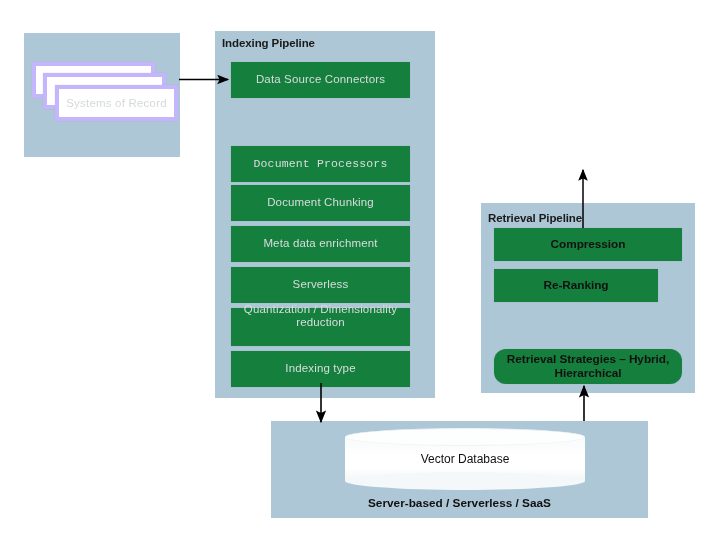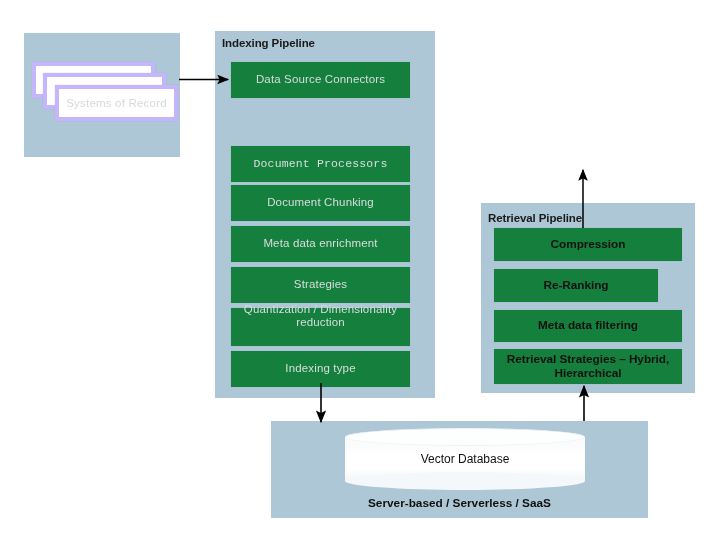--- a/index.html
+++ b/index.html
@@ -164,42 +164,39 @@
   <div class="stage dim" style="left:231px; top:146px; width:179px; height:36px;font-family:Liberation Mono, monospace;">
     <span>Document Processors</span>
   </div>
   <div class="stage dim" style="left:231px; top:185px; width:179px; height:36px;">
     <span>Document Chunking</span>
   </div>
   <div class="stage dim" style="left:231px; top:226px; width:179px; height:36px;">
     <span>Meta data enrichment</span>
   </div>
   <div class="stage dim" style="left:231px; top:267px; width:179px; height:36px;">
-    <span>Strategies</span>
+    <span>Serverless</span>
   </div>
   <div class="stage dim" style="left:231px; top:308px; width:179px; height:38px; padding:16px 6px;align-items:flex-end;">
     <span>Quantization / Dimensionality reduction</span>
   </div>
   <div class="stage dim" style="left:231px; top:351px; width:179px; height:36px;">
     <span>Indexing type</span>
   </div>
 
   <div class="panel" style="left:481px; top:203px; width:214px; height:190px;"></div>
   <div class="panel-title" style="left:488px; top:212px;">Retrieval Pipeline</div>
 
   <div class="stage solid" style="left:494px; top:228px; width:188px; height:33px;">
     <span>Compression</span>
   </div>
   <div class="stage solid" style="left:494px; top:269px; width:164px; height:33px;">
     <span>Re-Ranking</span>
   </div>
-  <div class="stage solid" style="left:494px; top:310px; width:188px; height:32px;">
-    <span>Meta data filtering</span>
-  </div>
-  <div class="stage solid" style="left:494px; top:349px; width:188px; height:35px; padding:0 5px;">
+  <div class="stage solid" style="left:494px; top:349px; width:188px; height:35px; padding:0 5px;border-radius:12px;">
     <span>Retrieval Strategies – Hybrid, Hierarchical</span>
   </div>
 
   <div class="panel" style="left:271px; top:421px; width:377px; height:97px;"></div>
 
   <div class="cyl" style="left:345px; top:428px; width:240px; height:62px;">
     <div class="cyl-body"></div>
     <div class="cyl-bottom"></div>
     <div class="cyl-top"></div>
     <div class="cyl-label">Vector Database</div>

